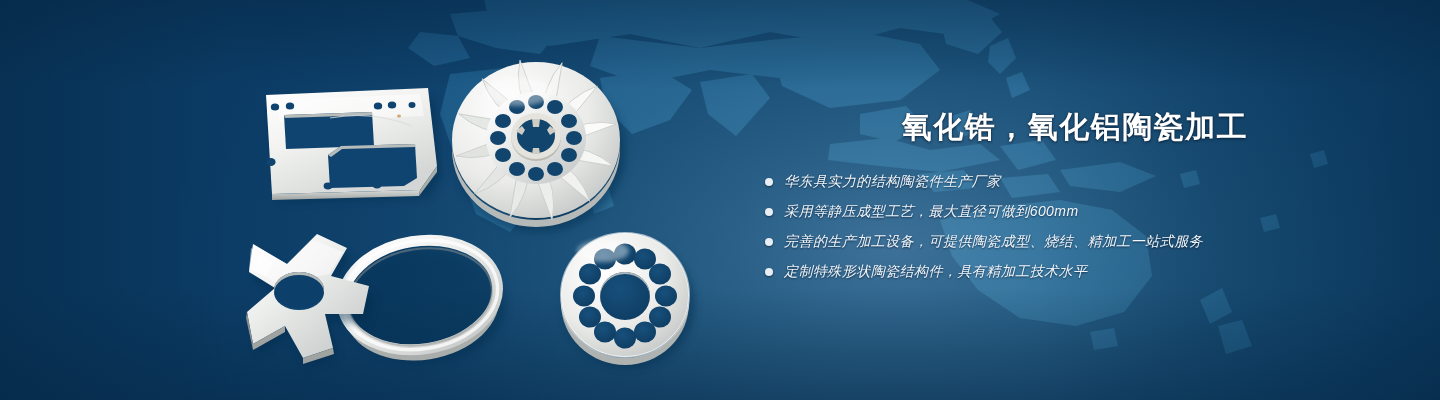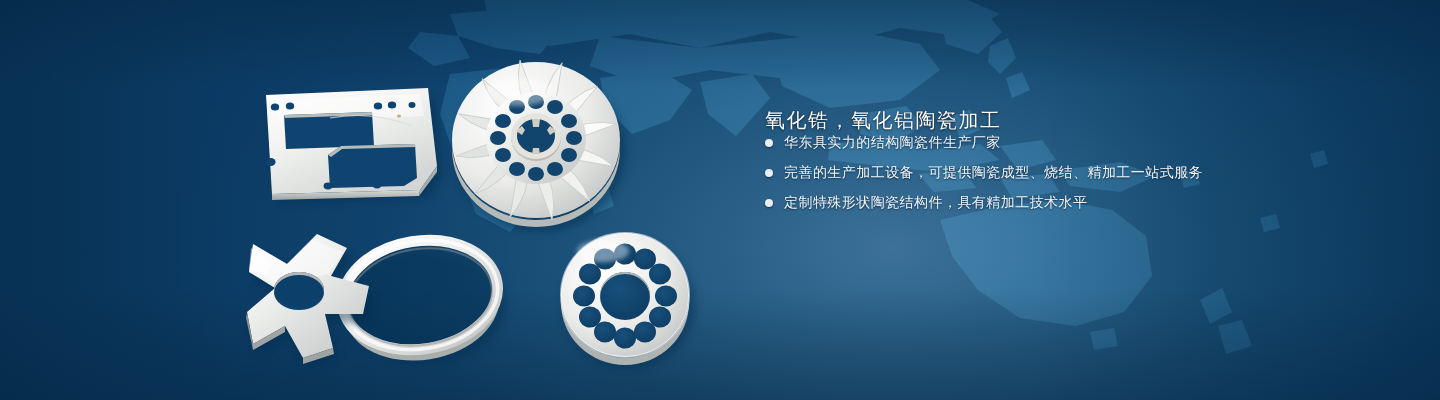--- a/index.html
+++ b/index.html
@@ -32,25 +32,26 @@
   }
   .bg-map path { fill:#2f6fa0; }
 
   
   .products { position:absolute; left:0; top:0; width:740px; height:400px; }
   .products svg { position:absolute; left:0; top:0; }
 
   
   .copy { position:absolute; left:765px; top:108px; width:620px; }
   .headline {
-    font-size:20px; font-weight:400; color:#ffffff; letter-spacing:1.5px;
+    font-size:30px; font-weight:700; color:#ffffff; letter-spacing:1.5px;
     line-height:1.25; white-space:nowrap;
     text-shadow:0 1px 3px rgba(0,22,45,.75), 0 0 1px rgba(0,20,40,.9);
-  }
-  .bullets { list-style:none; }
+    text-align:center;
+  }
+  .bullets { margin-top:27px; list-style:none;font-style:italic; }
   .bullet {
     display:flex; align-items:center; margin-bottom:11px;
     height:19px;
   }
   .dot {
     width:8px; height:8px; border-radius:50%;
     background:#e8eef3; flex:0 0 auto; margin-right:11px;
     box-shadow:0 1px 2px rgba(0,20,40,.6);
   }
   .btext {
@@ -333,20 +334,24 @@
   <div class="copy">
     <div class="headline">氧化锆，氧化铝陶瓷加工</div>
 
     <ul class="bullets">
       <li class="bullet">
         <span class="dot"></span>
         <span class="btext">华东具实力的结构陶瓷件生产厂家</span>
       </li>
       <li class="bullet">
         <span class="dot"></span>
+        <span class="btext">采用等静压成型工艺，最大直径可做到600mm</span>
+      </li>
+      <li class="bullet">
+        <span class="dot"></span>
         <span class="btext">完善的生产加工设备，可提供陶瓷成型、烧结、精加工一站式服务</span>
       </li>
       <li class="bullet">
         <span class="dot"></span>
         <span class="btext">定制特殊形状陶瓷结构件，具有精加工技术水平</span>
       </li>
     </ul>
   </div>
 
 </div>

